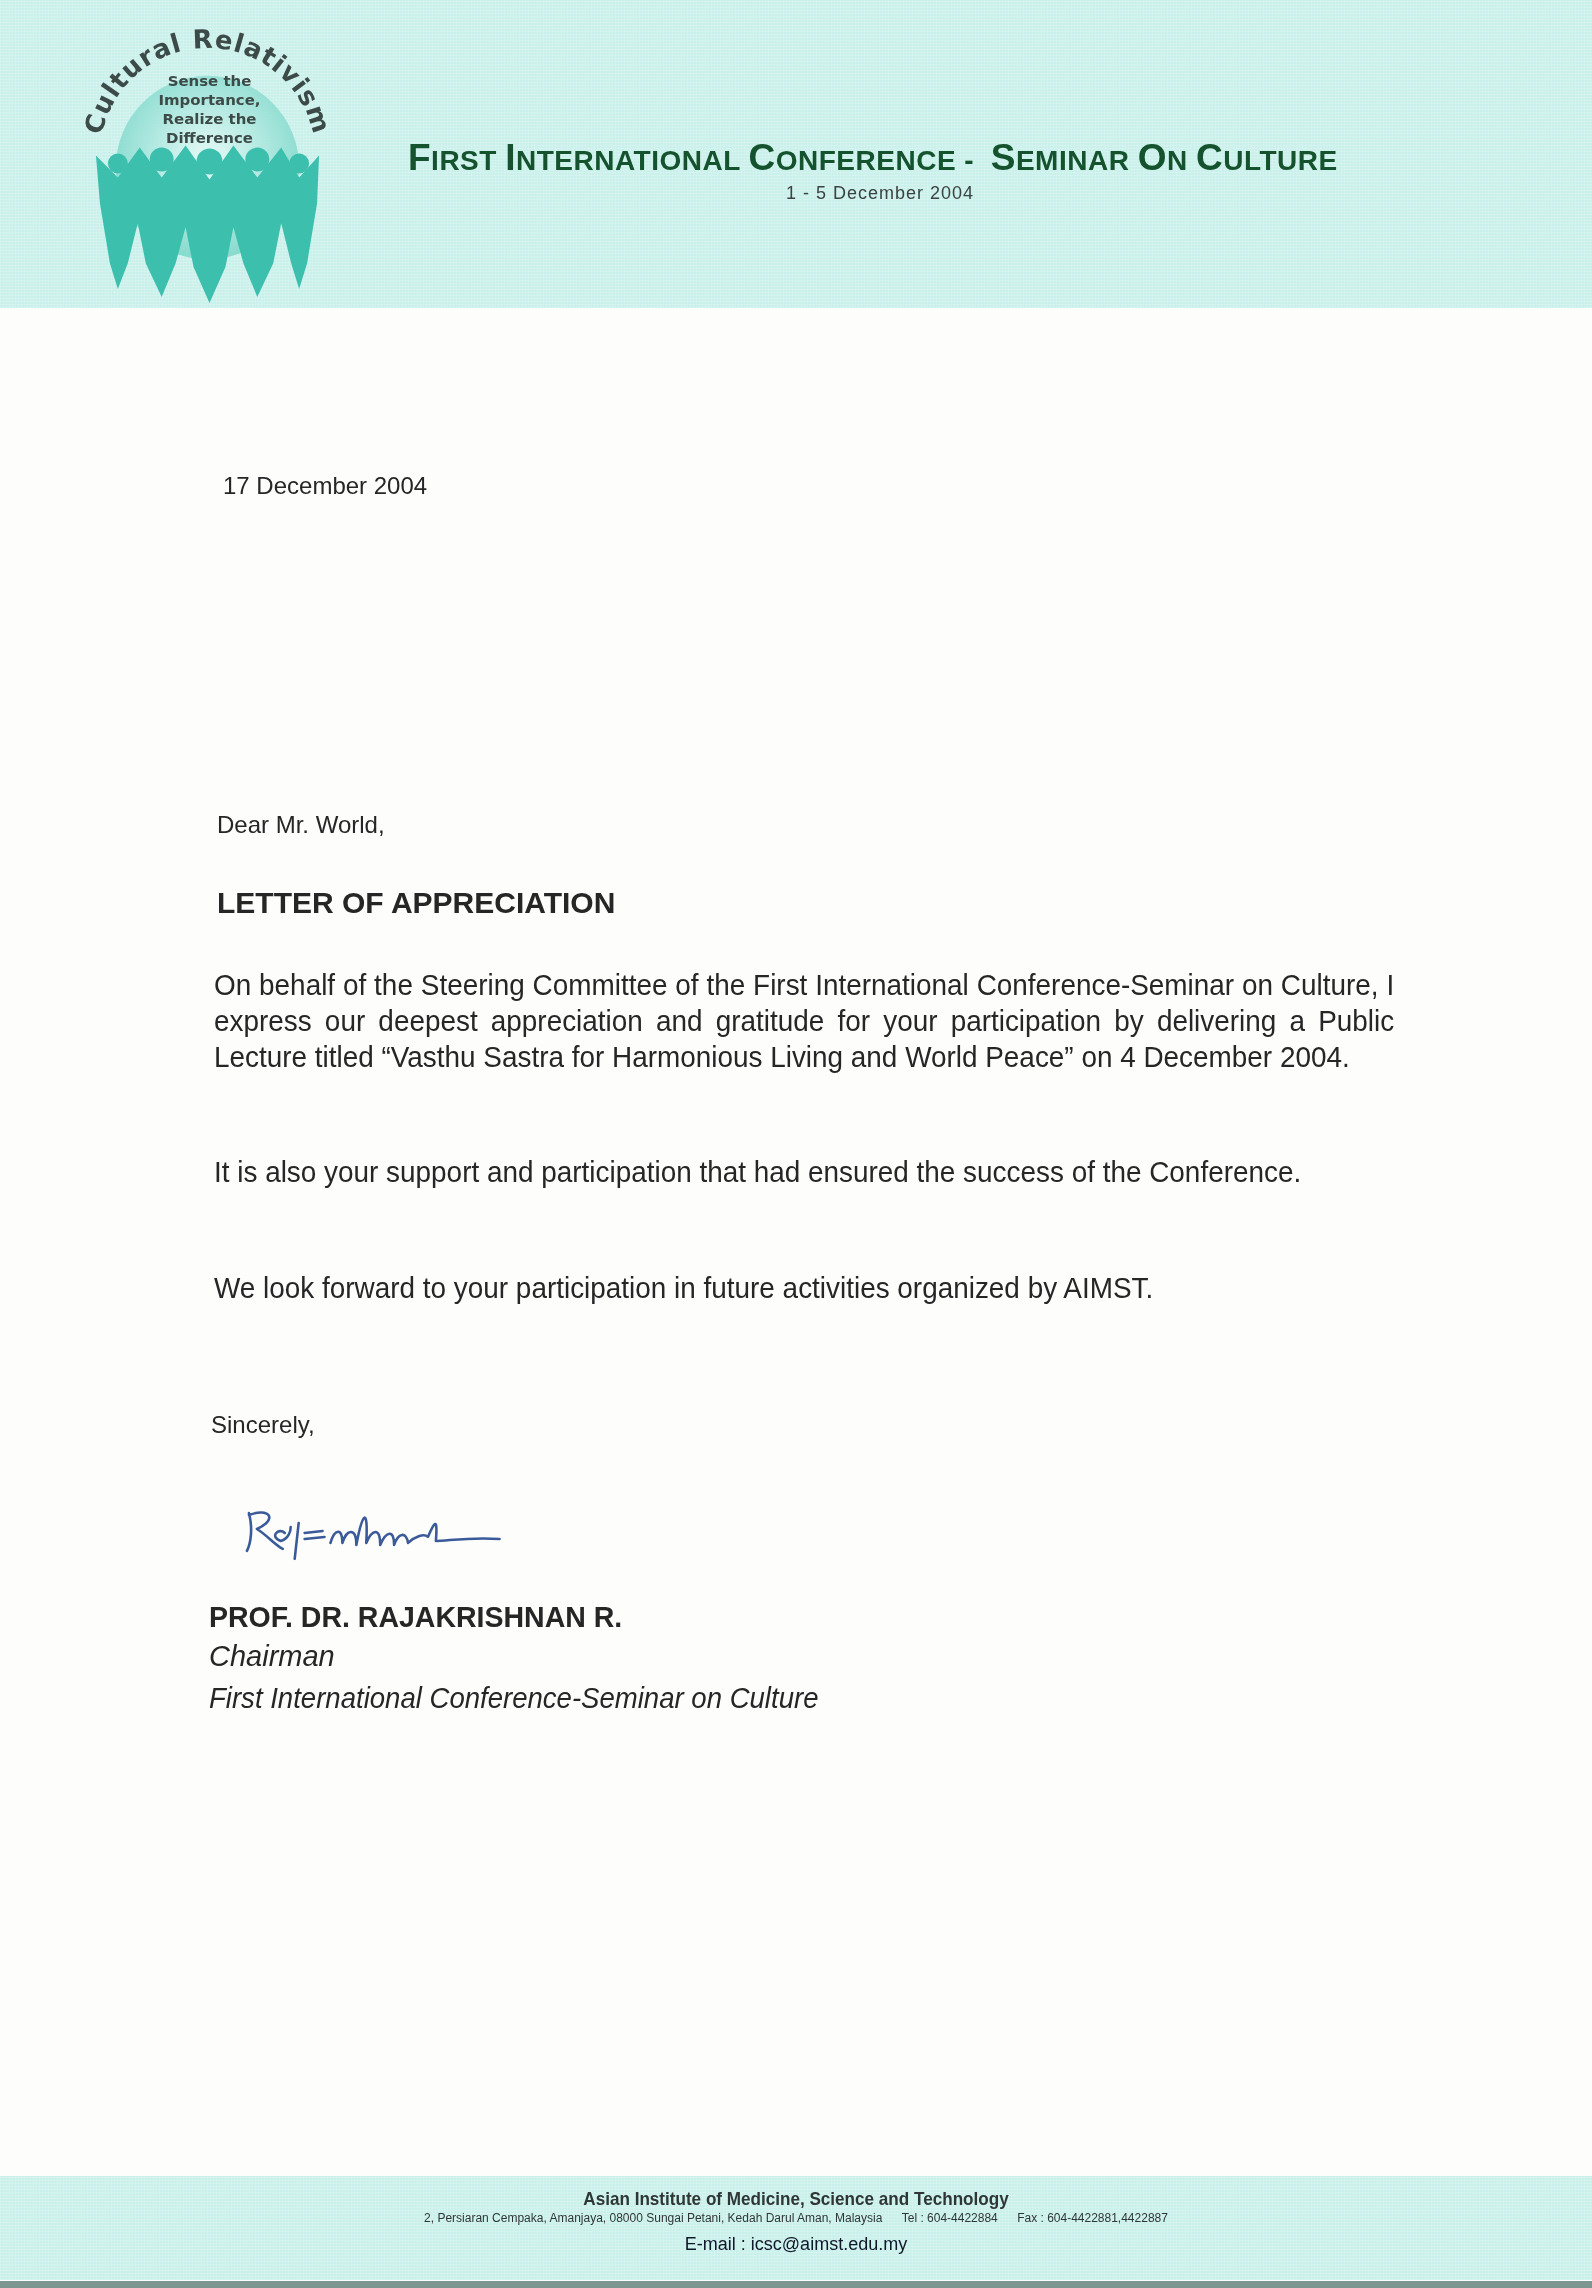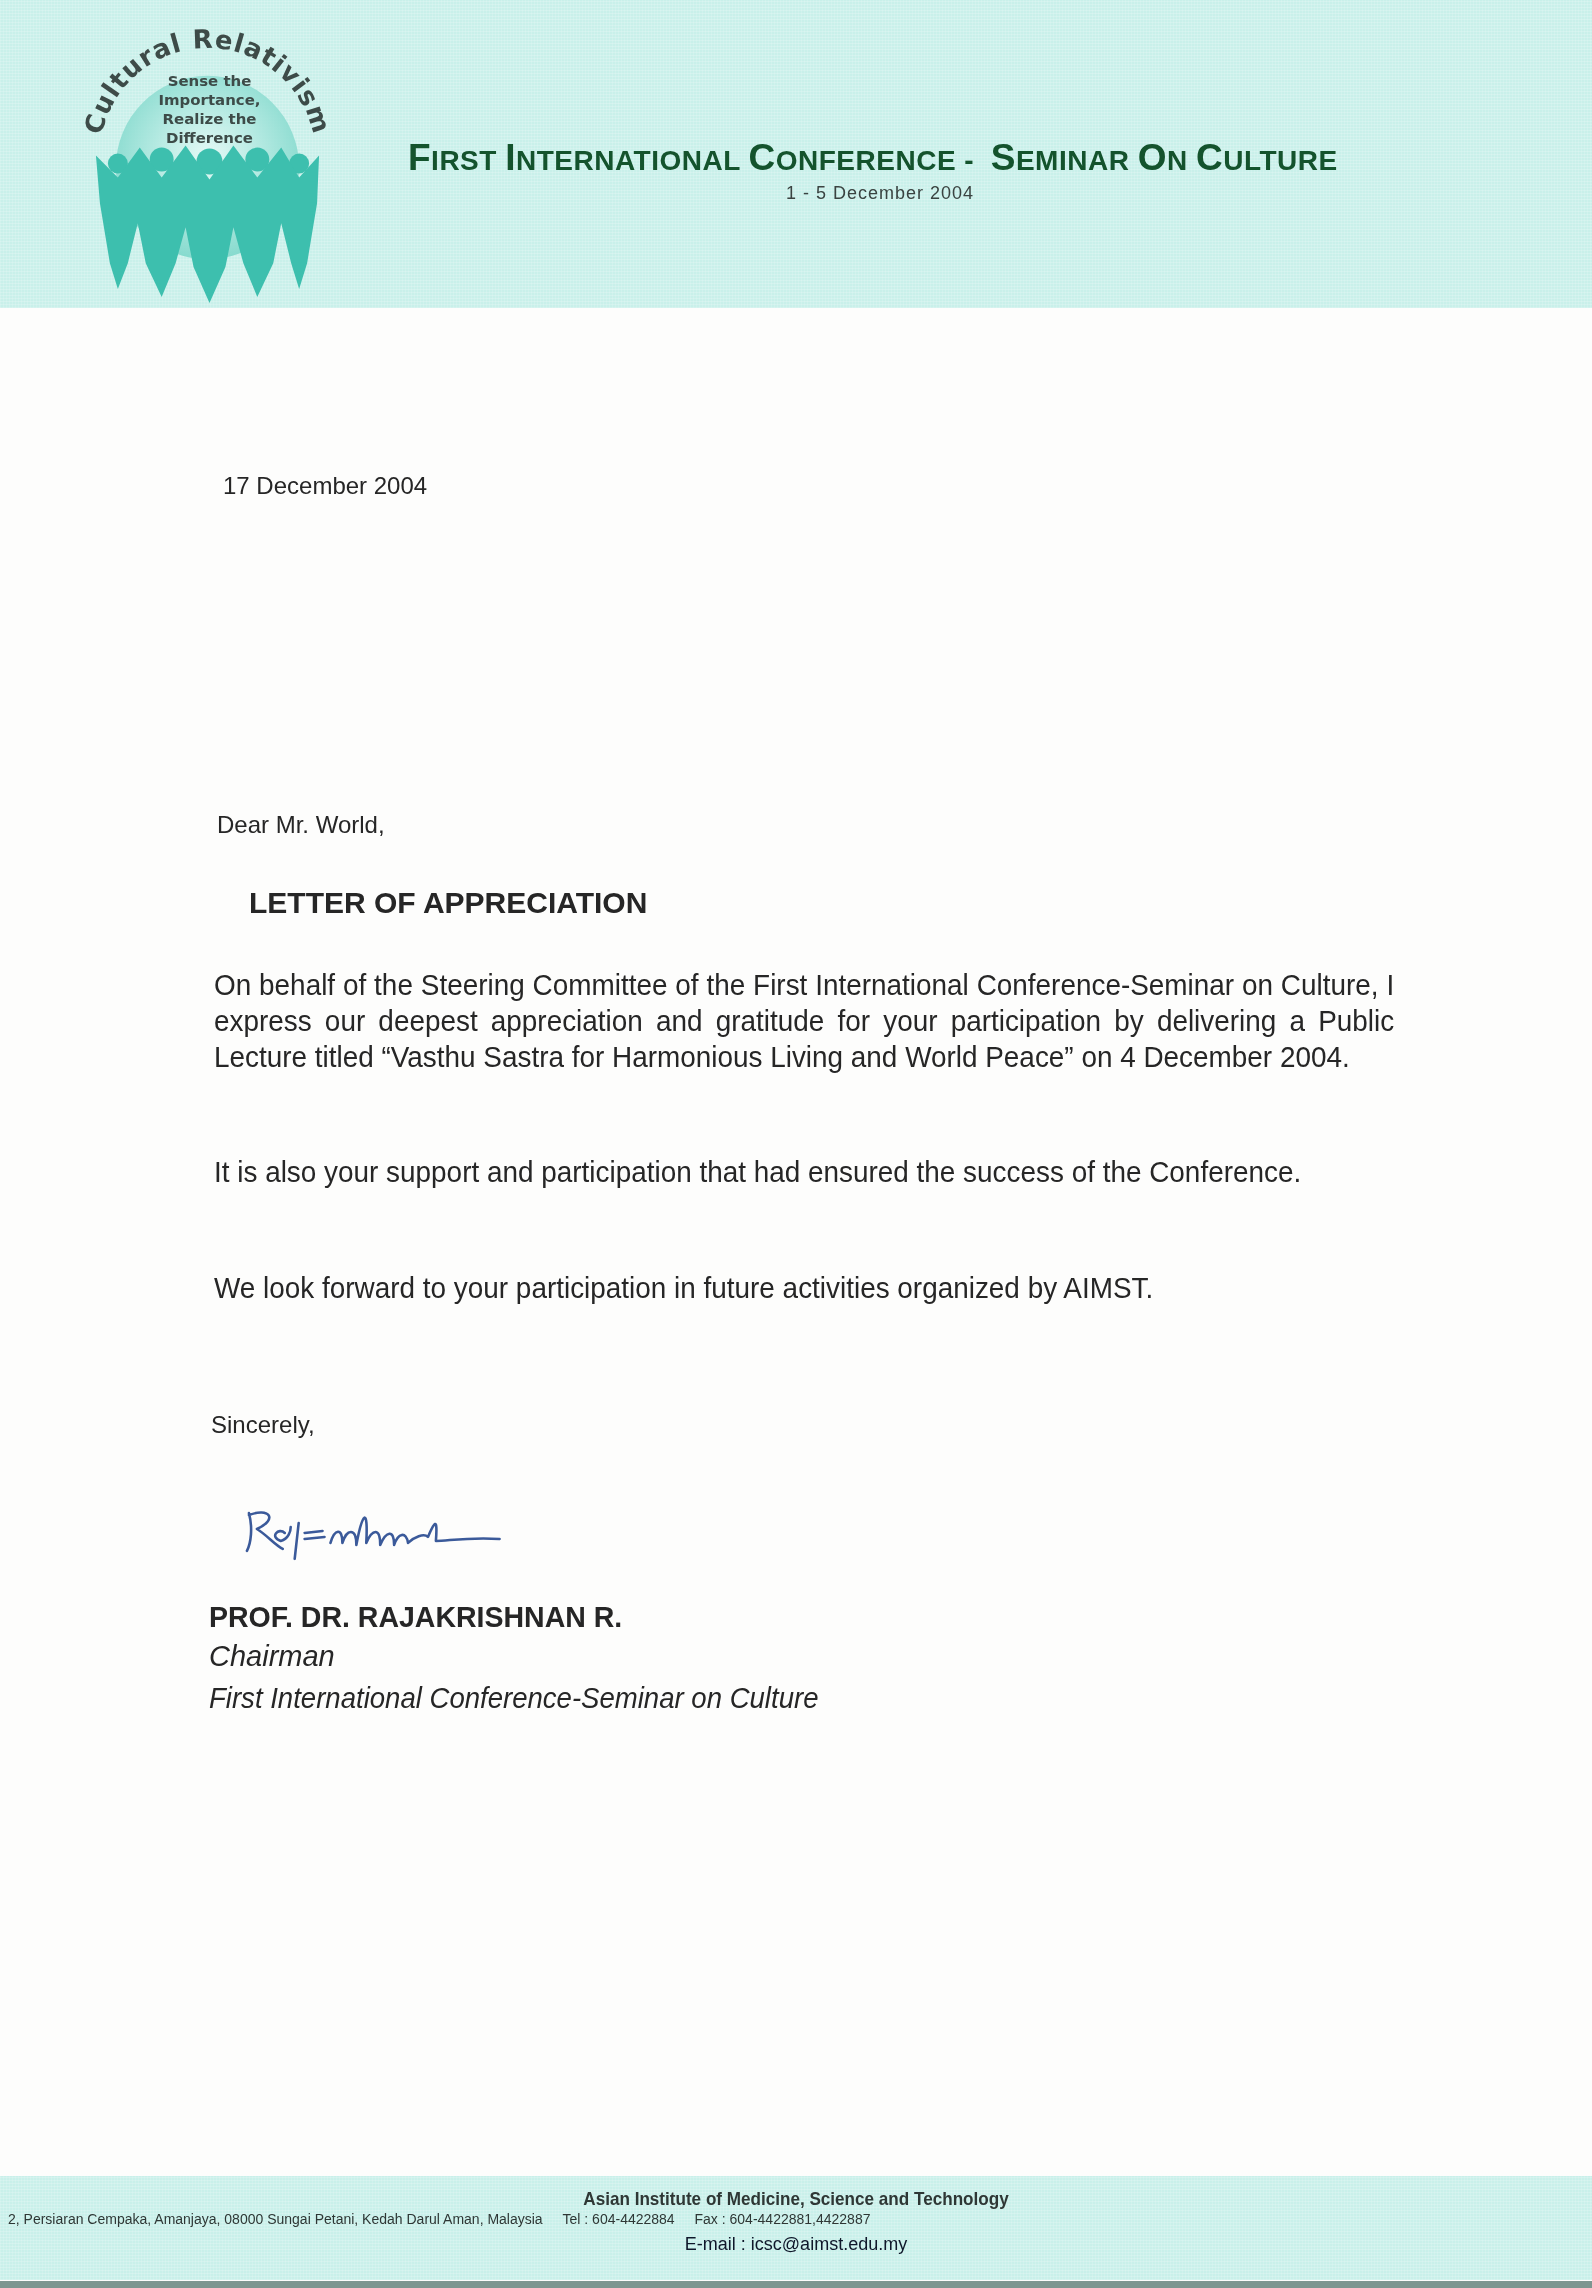--- a/index.html
+++ b/index.html
@@ -31,21 +31,21 @@
   }
   .conf-title .big { font-size: 37px; }
   .conf-dates {
     position: absolute; left: 786px; top: 183px;
     font-size: 18px; color: #3a4341; letter-spacing: 1px; white-space: nowrap;
   }
 
   .txt { position: absolute; white-space: nowrap; font-size: 24px; color: #262626; }
   .date-line { left: 223px; top: 472px; }
   .salutation { left: 217px; top: 811px; }
-  .subject { left: 217px; top: 886px; font-weight: 700; font-size: 30px; margin-left: 32px; }
+  .subject { left: 217px; top: 886px; font-weight: 700; font-size: 30px; }
   .para {
     position: absolute; left: 214px; width: 1179px;
     font-size: 30px; line-height: 36px; color: #262626;
     text-align: justify; text-align-last: left;
     transform: scaleX(0.93); transform-origin: left top;
     width: 1269px;
   }
   .p1 { top: 967px; }
   .p2 { top: 1154px; }
   .p3 { top: 1270px; }
@@ -54,22 +54,22 @@
   .signer-name { left: 209px; top: 1600px; font-weight: 700; font-size: 30px; transform: scaleX(0.95); transform-origin: left; }
   .signer-title { left: 209px; top: 1640px; font-style: italic; font-size: 29px; }
   .signer-org { left: 209px; top: 1682px; font-style: italic; font-size: 29px; transform: scaleX(0.95); transform-origin: left; }
 
   .footer-inst {
     position: absolute; left: 0; top: 2188px; width: 1592px; text-align: center;
     font-weight: 700; font-size: 19px; color: #2e3735;
     transform: scaleX(0.9);
   }
   .footer-addr {
-    position: absolute; left: 0; top: 2211px; width: 1592px; text-align: left;
-    font-size: 14px; color: #2e3735; white-space: nowrap;
+    position: absolute; left: 0; top: 2211px; width: 1592px; text-align: center;
+    font-size: 12px; color: #2e3735; white-space: nowrap;
   }
   .footer-addr span { margin: 0 8px; }
   .footer-email {
     position: absolute; left: 0; top: 2234px; width: 1592px; text-align: center;
     font-size: 18px; color: #0f172a;
   }
 </style>
 </head>
 <body>
 

